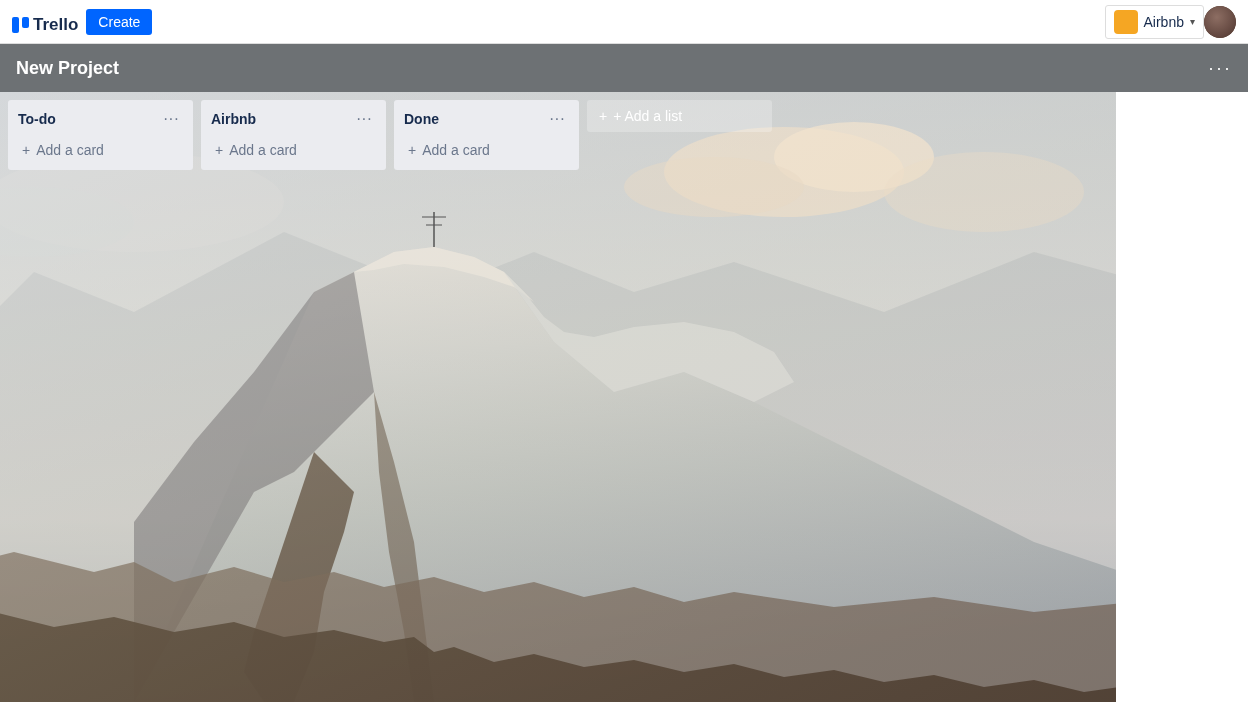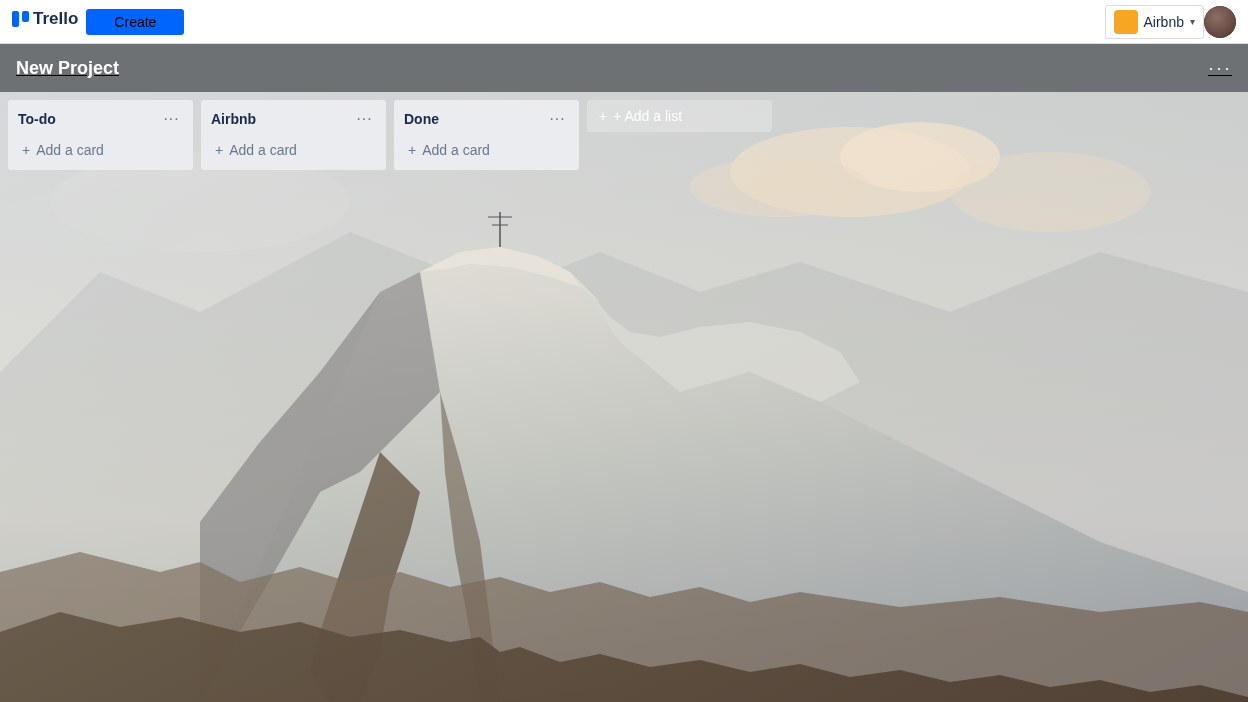--- a/index.html
+++ b/index.html
@@ -4,54 +4,54 @@
   <style>
     * { margin: 0; padding: 0; box-sizing: border-box; }
     body { font-family: -apple-system, BlinkMacSystemFont, 'Segoe UI', sans-serif; width: 1248px; height: 702px; overflow: hidden; }
 
     
     #topnav {
       display: flex; align-items: center; justify-content: space-between;
       background: #fff; height: 44px; padding: 0 12px;
       border-bottom: 1px solid #ddd; position: relative; z-index: 10;
     }
-    .topnav-left { display: flex; align-items: flex-start; gap: 8px; }
+    .topnav-left { display: flex; align-items: flex-end; gap: 8px; }
     .trello-logo { display: flex; align-items: center; gap: 4px; cursor: pointer; }
     .trello-logo-icon { display: flex; gap: 3px; }
     .trello-logo-icon .bar { background: #0065ff; border-radius: 2px; }
     .trello-logo-icon .bar-left { width: 7px; height: 16px; }
     .trello-logo-icon .bar-right { width: 7px; height: 11px; }
     .trello-logo-text { font-weight: 700; font-size: 17px; color: #172b4d; }
     .create-btn {
-      background: #0065ff; color: #000000; border: none; border-radius: 3px;
-      padding: 5px 28px; font-size: 14px; font-weight: 500; cursor: pointer;
+      background: #0065ff; color: #ffffff; border: none; border-radius: 3px;
+      padding: 5px 12px; font-size: 14px; font-weight: 500; cursor: pointer;
     }
     .topnav-right { display: flex; align-items: center; }
     .workspace-badge {
       display: flex; align-items: center; gap: 6px; cursor: pointer;
       padding: 4px 8px; border-radius: 3px; border: 1px solid #ddd;
     }
     .workspace-icon { width: 24px; height: 24px; background: #f5a623; border-radius: 4px; }
     .workspace-name { font-size: 14px; color: #172b4d; font-weight: 500; }
     .chevron-down { font-size: 10px; color: #555; }
     .avatar { width: 32px; height: 32px; border-radius: 50%; background: #5c4033; overflow: hidden; display: flex; align-items: center; justify-content: center; }
     .avatar-inner { width: 32px; height: 32px; border-radius: 50%; background: radial-gradient(circle at 40% 35%, #8d6e63, #4e342e); }
 
     
     #board-header {
       display: flex; align-items: center; justify-content: space-between;
       background: rgba(60,65,70,0.75); height: 48px; padding: 0 16px;
-      position: relative; z-index: 10; text-decoration: underline;
+      position: relative; z-index: 10;
     }
     .board-title { color: #fff; font-size: 18px; font-weight: 700; }
     .board-menu-btn { color: #fff; background: none; border: none; font-size: 18px; cursor: pointer; letter-spacing: 2px; }
 
     
     #board-canvas {
-      position: relative; width: 1248px; height: 610px; overflow: hidden;
+      position: relative; width: 1116px; height: 610px; overflow: hidden;
     }
     
     .mountain-svg { position: absolute; inset: 0; width: 100%; height: 100%; }
 
     
     #lists-container {
       position: absolute; top: 8px; left: 8px; display: flex; gap: 8px; align-items: flex-start;
       z-index: 5;
     }
 

